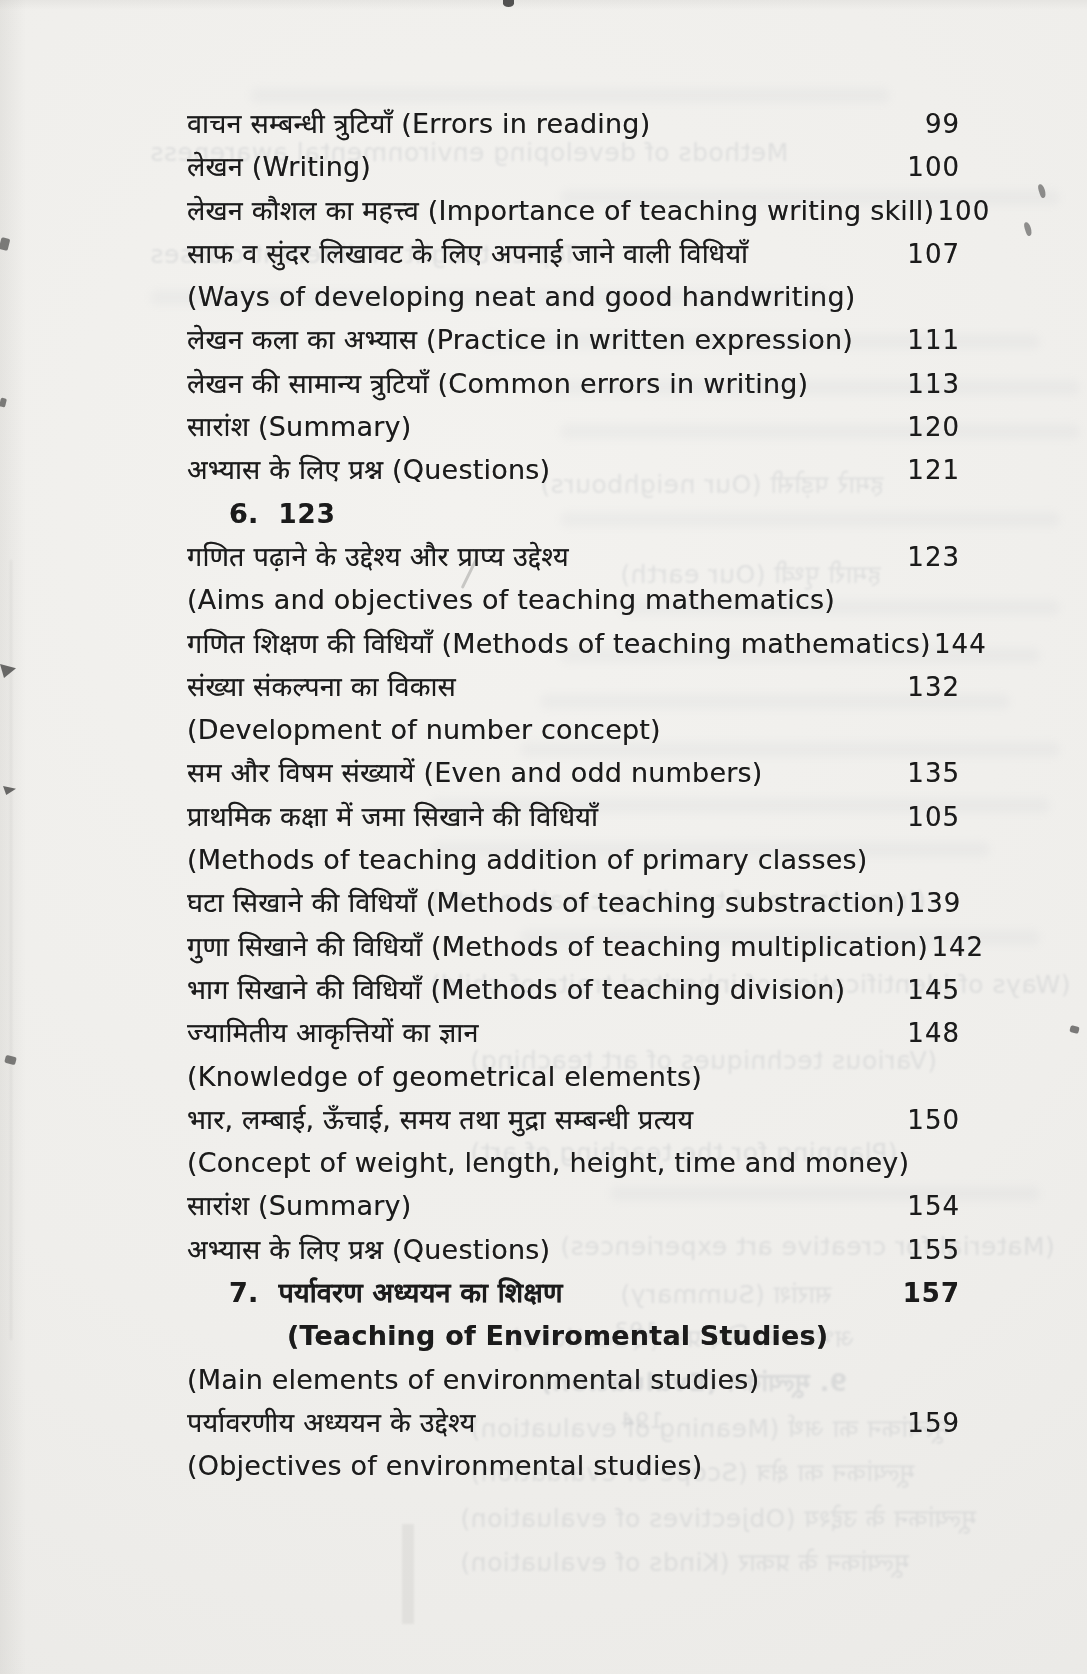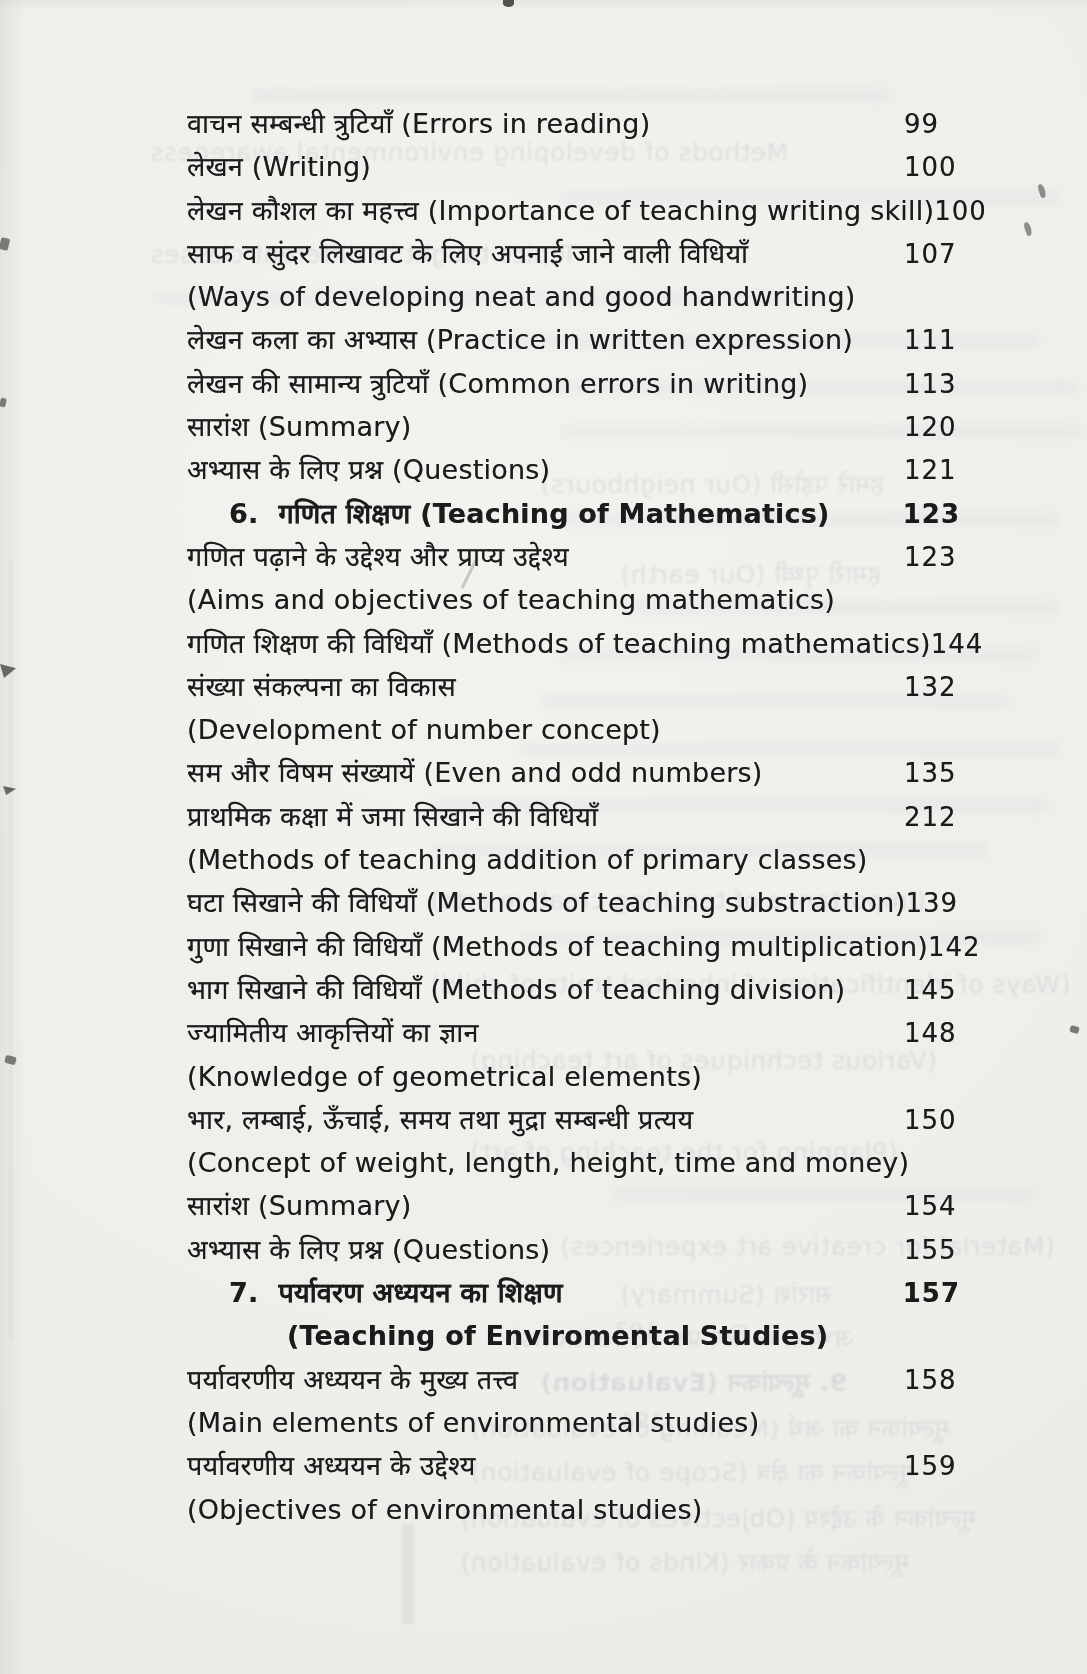--- a/index.html
+++ b/index.html
@@ -25,21 +25,21 @@
 
   
   .toc{
     position:absolute;left:163px;top:102px;width:797px;
     font-size:27px;line-height:43.3px;color:#1b1b1b;
     text-shadow:0 0 .6px rgba(25,25,25,.55);
     letter-spacing:.2px;
   }
   .row{display:flex;align-items:baseline;height:43.3px;margin-left:24px;}
   .row .title{flex:1;white-space:nowrap;}
-  .row .pnum{min-width:56px;text-align:left;font-size:26px;letter-spacing:1px;}
+  .row .pnum{min-width:56px;text-align:right;font-size:26px;letter-spacing:1px;}
   .row.chapter{font-weight:700;}
   .row.chapter .num{margin-left:42px;margin-right:20px;}
   .row.chapter-cont{font-weight:700;}
   .row.chapter-cont .title{padding-left:100px;}
 
   
   .ghost{
     position:absolute;white-space:nowrap;color:#6f7885;
     transform:scaleX(-1);filter:blur(1.3px);opacity:.14;
     font-size:25px;letter-spacing:.5px;
@@ -130,21 +130,20 @@
       <div class="row entry">
         <span class="title">सारांश (Summary)</span>
         <span class="pnum">120</span>
       </div>
       <div class="row entry">
         <span class="title">अभ्यास के लिए प्रश्न (Questions)</span>
         <span class="pnum">121</span>
       </div>
       <div class="row chapter">
         <span class="num">6.</span>
-        <span class="title">गणित शिक्षण (Teaching of  Mathematics)</span>
         <span class="pnum">123</span>
       </div>
       <div class="row entry">
         <span class="title">गणित पढ़ाने के उद्देश्य और प्राप्य उद्देश्य</span>
         <span class="pnum">123</span>
       </div>
       <div class="row cont">
         <span class="title">(Aims and objectives of teaching mathematics)</span>
         <span class="pnum"></span>
       </div>
@@ -159,21 +158,21 @@
       <div class="row cont">
         <span class="title">(Development of number concept)</span>
         <span class="pnum"></span>
       </div>
       <div class="row entry">
         <span class="title">सम और विषम संख्यायें (Even and odd numbers)</span>
         <span class="pnum">135</span>
       </div>
       <div class="row entry">
         <span class="title">प्राथमिक कक्षा में जमा सिखाने की विधियाँ</span>
-        <span class="pnum">212</span>
+        <span class="pnum">105</span>
       </div>
       <div class="row cont">
         <span class="title">(Methods of teaching addition of primary classes)</span>
         <span class="pnum"></span>
       </div>
       <div class="row entry">
         <span class="title">घटा सिखाने की विधियाँ (Methods of teaching substraction)</span>
         <span class="pnum">139</span>
       </div>
       <div class="row entry">
@@ -209,24 +208,20 @@
         <span class="pnum">155</span>
       </div>
       <div class="row chapter">
         <span class="num">7.</span>
         <span class="title">पर्यावरण अध्ययन का शिक्षण</span>
         <span class="pnum">157</span>
       </div>
       <div class="row chapter-cont">
         <span class="title">(Teaching of Enviromental Studies)</span>
         <span class="pnum"></span>
-      </div>
-      <div class="row entry">
-        <span class="title">पर्यावरणीय अध्ययन के मुख्य तत्त्व</span>
-        <span class="pnum">158</span>
       </div>
       <div class="row cont">
         <span class="title">(Main elements of environmental studies)</span>
         <span class="pnum"></span>
       </div>
       <div class="row entry">
         <span class="title">पर्यावरणीय अध्ययन के उद्देश्य</span>
         <span class="pnum">159</span>
       </div>
       <div class="row cont">

